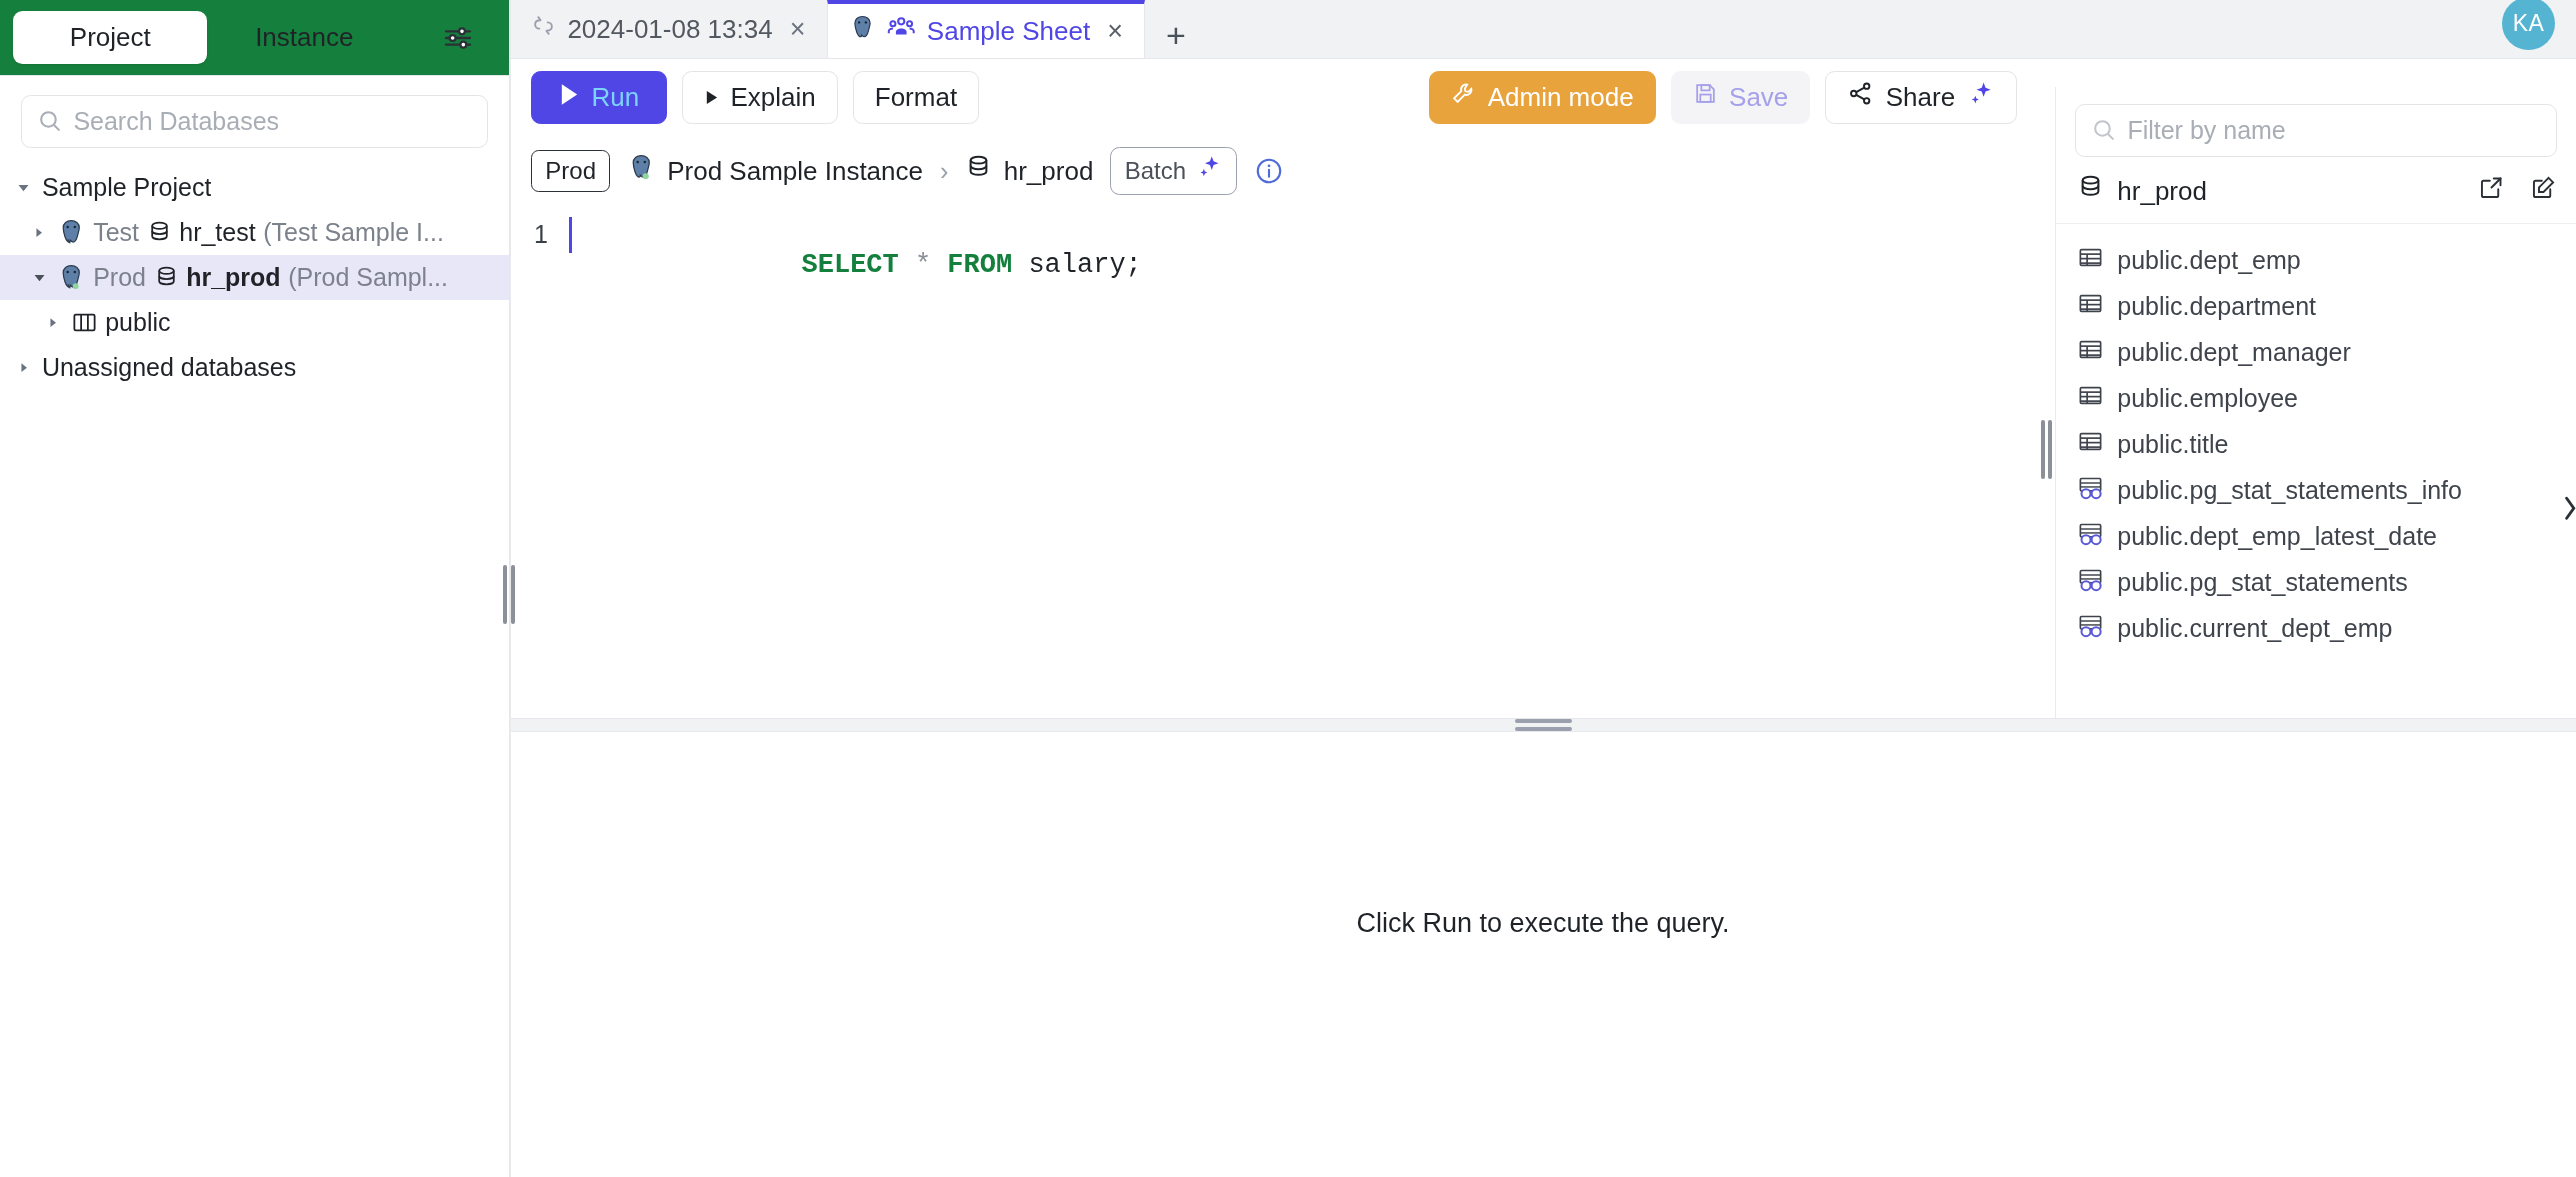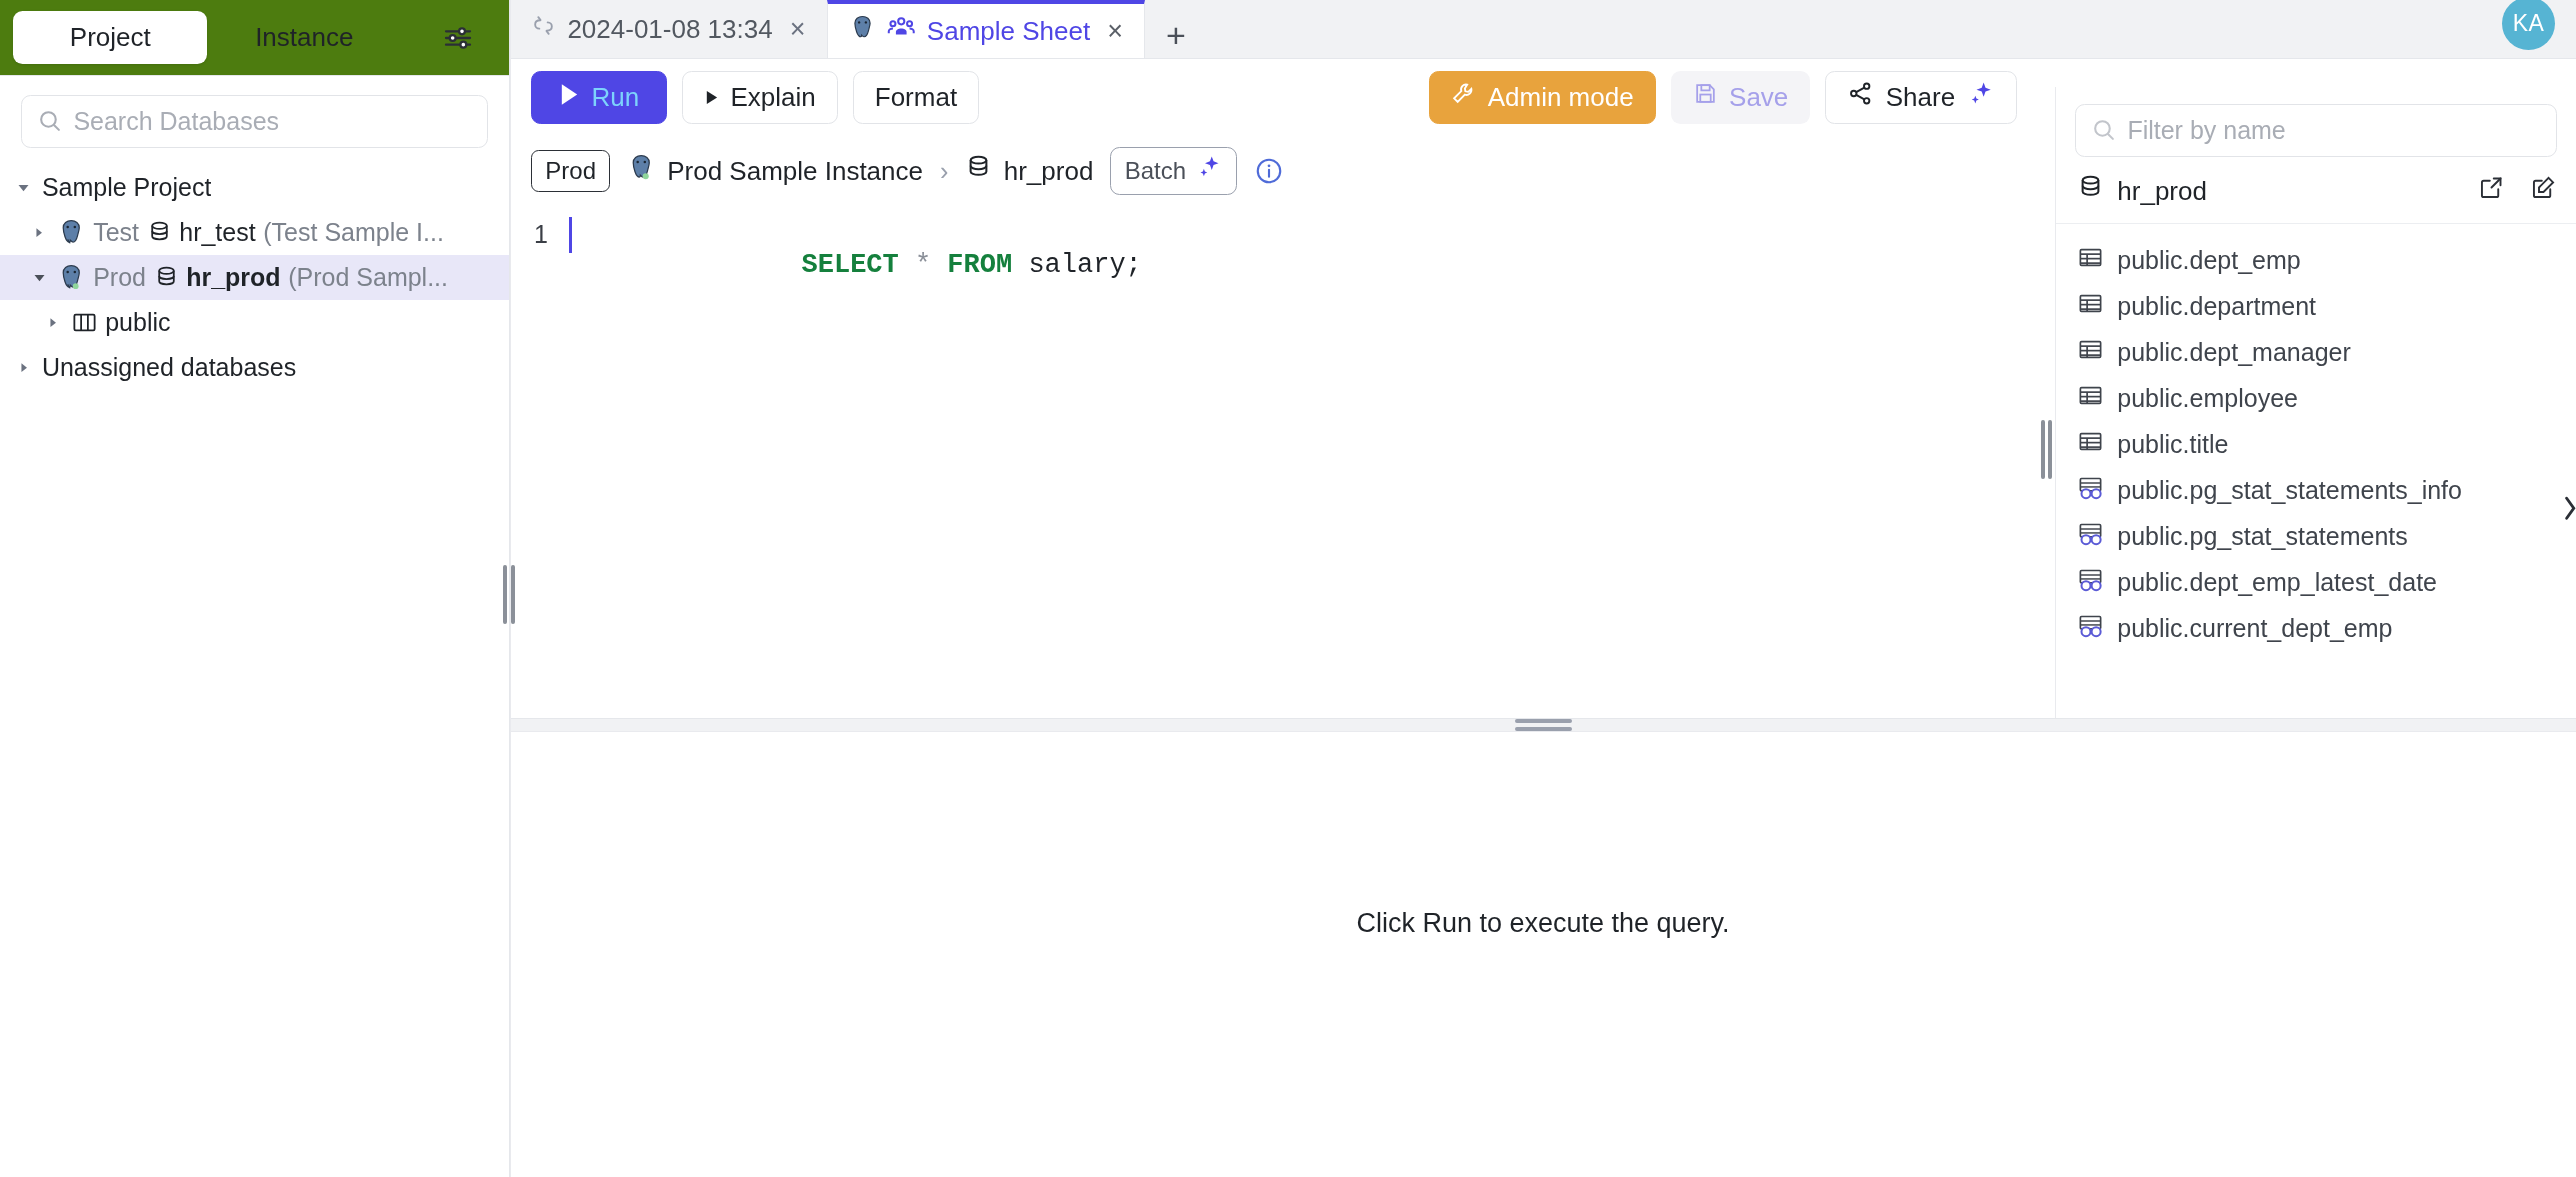--- a/index.html
+++ b/index.html
@@ -14,21 +14,21 @@
 
   
   .sidebar {
     width: 510px; height: 100%;
     background: #ffffff;
     border-right: 1px solid #e5e7eb;
     display: flex; flex-direction: column;
     position: relative;
   }
   .sidebar-tabs {
-    height: 76px; background: #4d7c0f;
+    height: 76px; background: #15803d;
     display: flex; align-items: center;
     padding: 0 13.3px; gap: 0;
     border-bottom: 1px solid #e5e7eb;
   }
   .seg-tab {
     height: 53px; min-width: 194px;
     display: flex; align-items: center; justify-content: center;
     font-size: 26px; color: #1f2328; border-radius: 9.5px;
     cursor: pointer;
   }
@@ -613,34 +613,34 @@
             <span>
               <svg width="27" height="27" viewBox="0 0 24 24" fill="none">
                 <rect x="3" y="4" width="18" height="11" rx="1" stroke="#3f444c" stroke-width="1.5"></rect>
                 <line x1="3" y1="8" x2="21" y2="8" stroke="#3f444c" stroke-width="1.3"></line>
                 <line x1="3" y1="11.5" x2="21" y2="11.5" stroke="#3f444c" stroke-width="1.3"></line>
                 <circle cx="8" cy="17.5" r="4" fill="#fff" stroke="#5b5bd6" stroke-width="1.8"></circle>
                 <circle cx="17" cy="17.5" r="4" fill="#fff" stroke="#5b5bd6" stroke-width="1.8"></circle>
                 <line x1="12" y1="17" x2="13" y2="17" stroke="#5b5bd6" stroke-width="1.8"></line>
               </svg>
             </span>
-            <span>public.pg_stat_statements</span>
+            <span>public.dept_emp_latest_date</span>
           </div>
           <div class="schema-item">
             <span>
               <svg width="27" height="27" viewBox="0 0 24 24" fill="none">
                 <rect x="3" y="4" width="18" height="11" rx="1" stroke="#3f444c" stroke-width="1.5"></rect>
                 <line x1="3" y1="8" x2="21" y2="8" stroke="#3f444c" stroke-width="1.3"></line>
                 <line x1="3" y1="11.5" x2="21" y2="11.5" stroke="#3f444c" stroke-width="1.3"></line>
                 <circle cx="8" cy="17.5" r="4" fill="#fff" stroke="#5b5bd6" stroke-width="1.8"></circle>
                 <circle cx="17" cy="17.5" r="4" fill="#fff" stroke="#5b5bd6" stroke-width="1.8"></circle>
                 <line x1="12" y1="17" x2="13" y2="17" stroke="#5b5bd6" stroke-width="1.8"></line>
               </svg>
             </span>
-            <span>public.dept_emp_latest_date</span>
+            <span>public.pg_stat_statements</span>
           </div>
           <div class="schema-item">
             <span>
               <svg width="27" height="27" viewBox="0 0 24 24" fill="none">
                 <rect x="3" y="4" width="18" height="11" rx="1" stroke="#3f444c" stroke-width="1.5"></rect>
                 <line x1="3" y1="8" x2="21" y2="8" stroke="#3f444c" stroke-width="1.3"></line>
                 <line x1="3" y1="11.5" x2="21" y2="11.5" stroke="#3f444c" stroke-width="1.3"></line>
                 <circle cx="8" cy="17.5" r="4" fill="#fff" stroke="#5b5bd6" stroke-width="1.8"></circle>
                 <circle cx="17" cy="17.5" r="4" fill="#fff" stroke="#5b5bd6" stroke-width="1.8"></circle>
                 <line x1="12" y1="17" x2="13" y2="17" stroke="#5b5bd6" stroke-width="1.8"></line>

